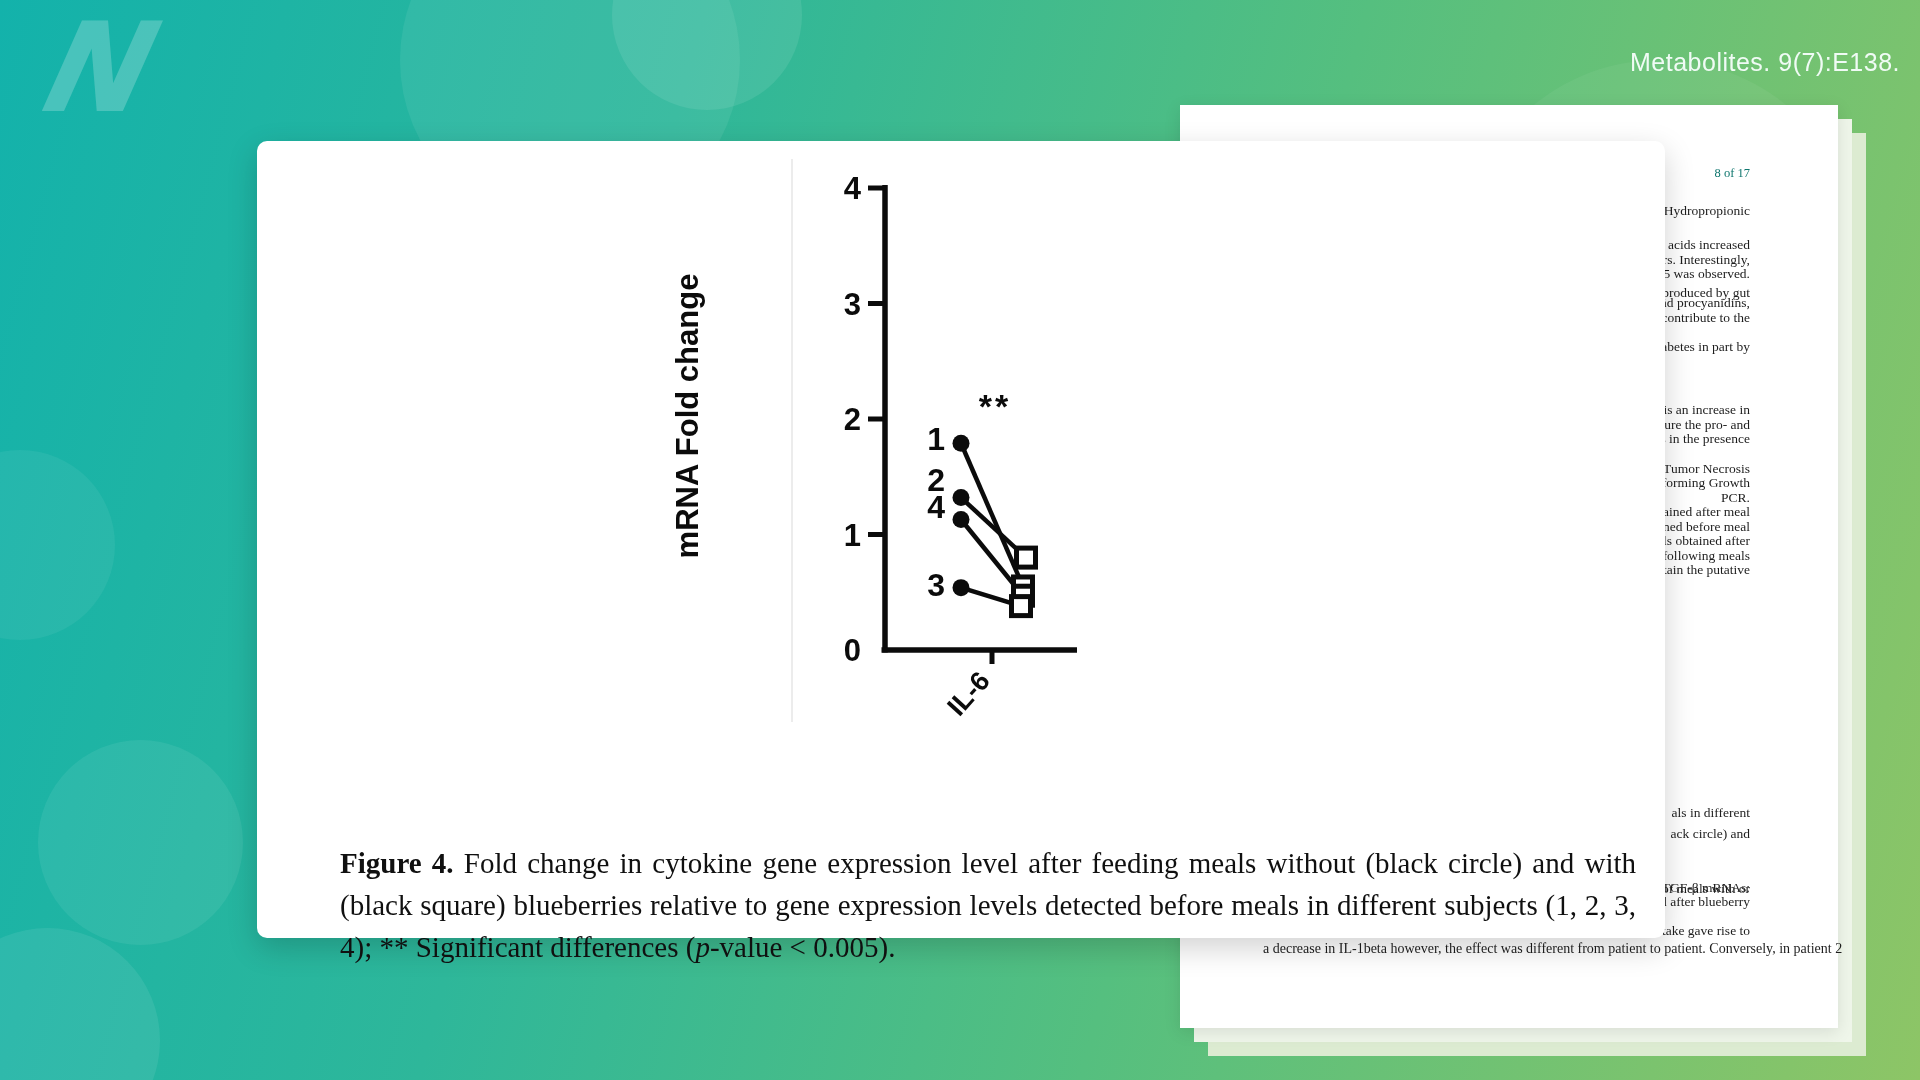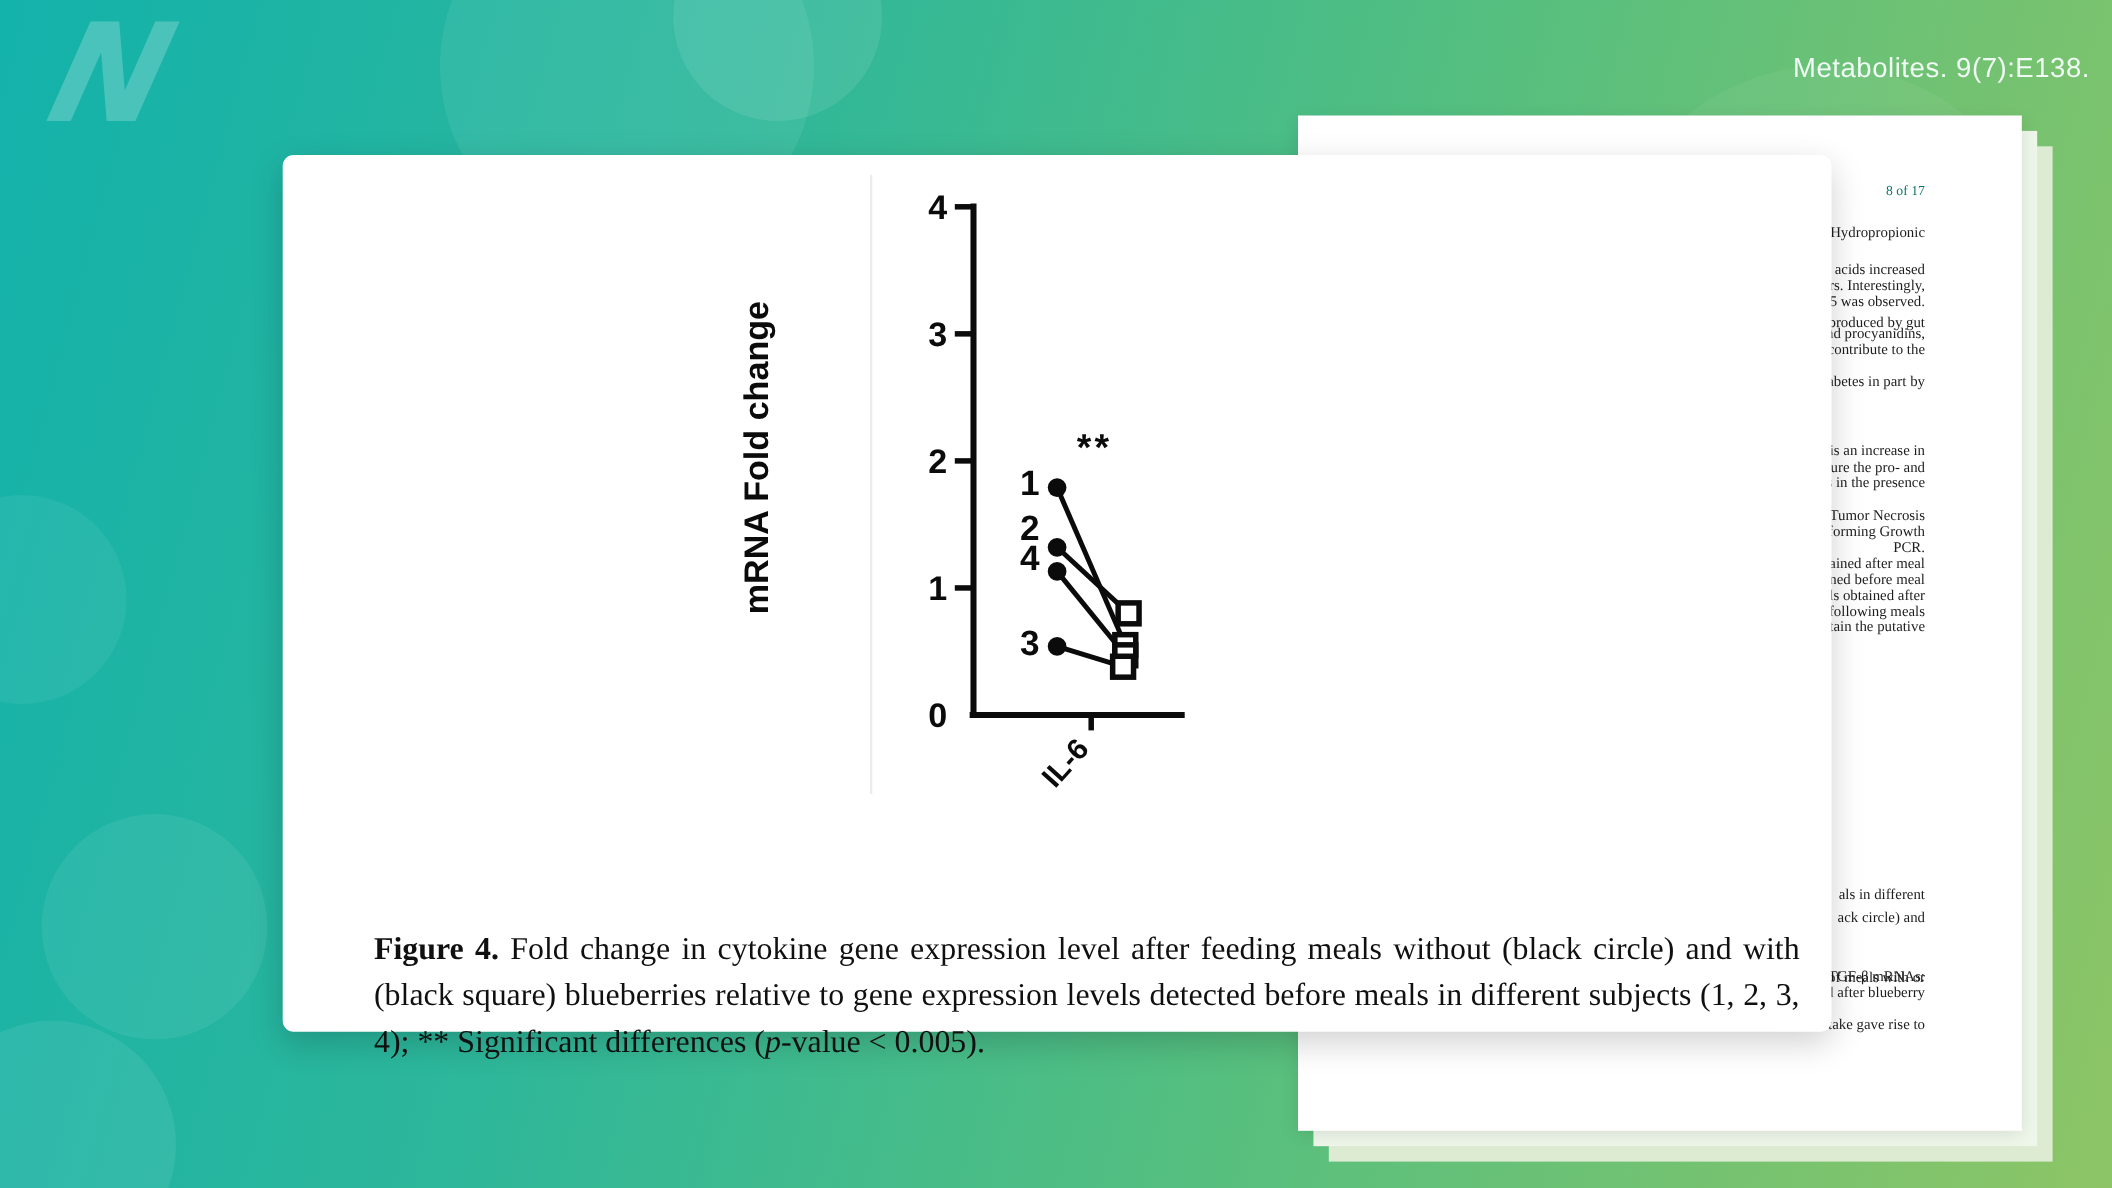--- a/index.html
+++ b/index.html
@@ -94,20 +94,21 @@
         <div class="frag" style="top: 428px;">els obtained after</div>
         <div class="frag" style="top: 443px;">s following meals</div>
         <div class="frag" style="top: 457px;">rtain the putative</div>
         <div class="frag" style="top: 721px;">ack circle) and</div>
         <div class="frag" style="top: 700px;">als in different</div>
         <div class="frag" style="top: 775px;">d TGF-β mRNAs:</div>
         <div class="frag" style="top: 789px;">d after blueberry</div>
         <div class="frag" style="top: 776px; margin-left: 24px;">of meals with or</div>
         <div class="frag" style="top: 818px;">intake gave rise to</div>
       </div>
+    <div class="paper-bottom-line">a decrease in IL-1beta however, the effect was different from patient to patient. Conversely, in patient 2</div>
   </div>
 
   <div class="card">
     <div class="scan-edge"></div>
     <div class="chart-wrap">
       <svg id="chart-svg" width="520" height="620" viewBox="0 0 520 620" xmlns="http://www.w3.org/2000/svg">
           <line x1="321" y1="293.255" x2="383" y2="436.475" stroke="#0b0b0b" stroke-width="4.5"></line>
           <line x1="321" y1="347.53999999999996" x2="386" y2="407.6" stroke="#0b0b0b" stroke-width="4.5"></line>
           <line x1="321" y1="369.485" x2="383" y2="445.71500000000003" stroke="#0b0b0b" stroke-width="4.5"></line>
           <line x1="321" y1="437.63" x2="381" y2="456.11" stroke="#0b0b0b" stroke-width="4.5"></line>

